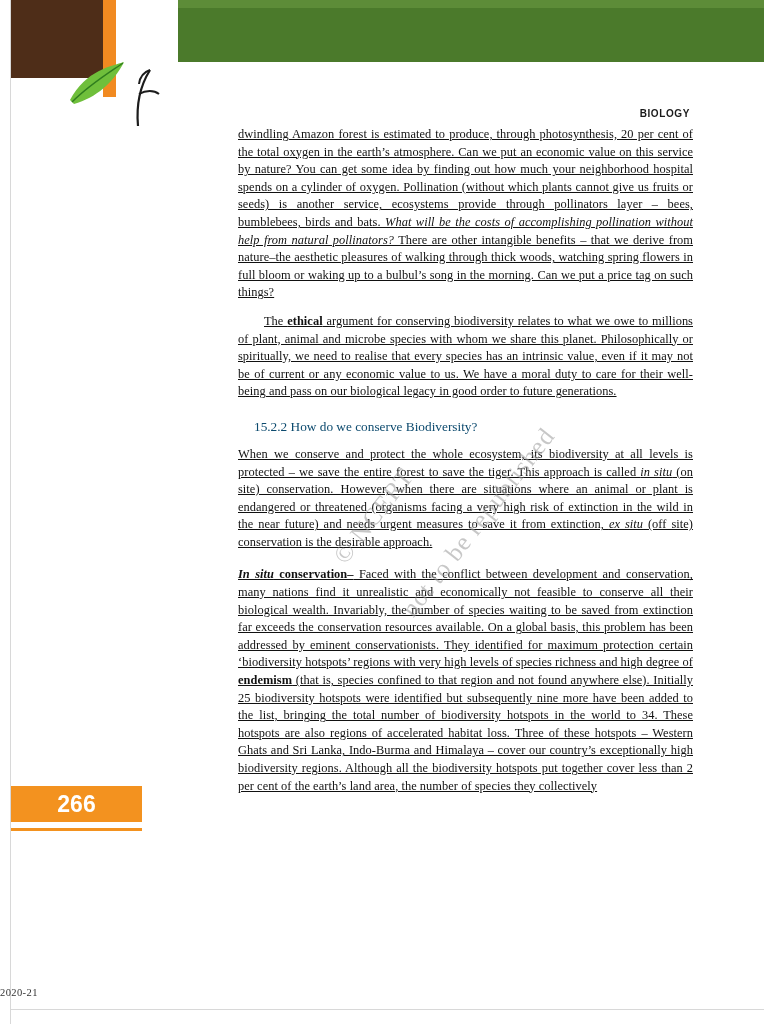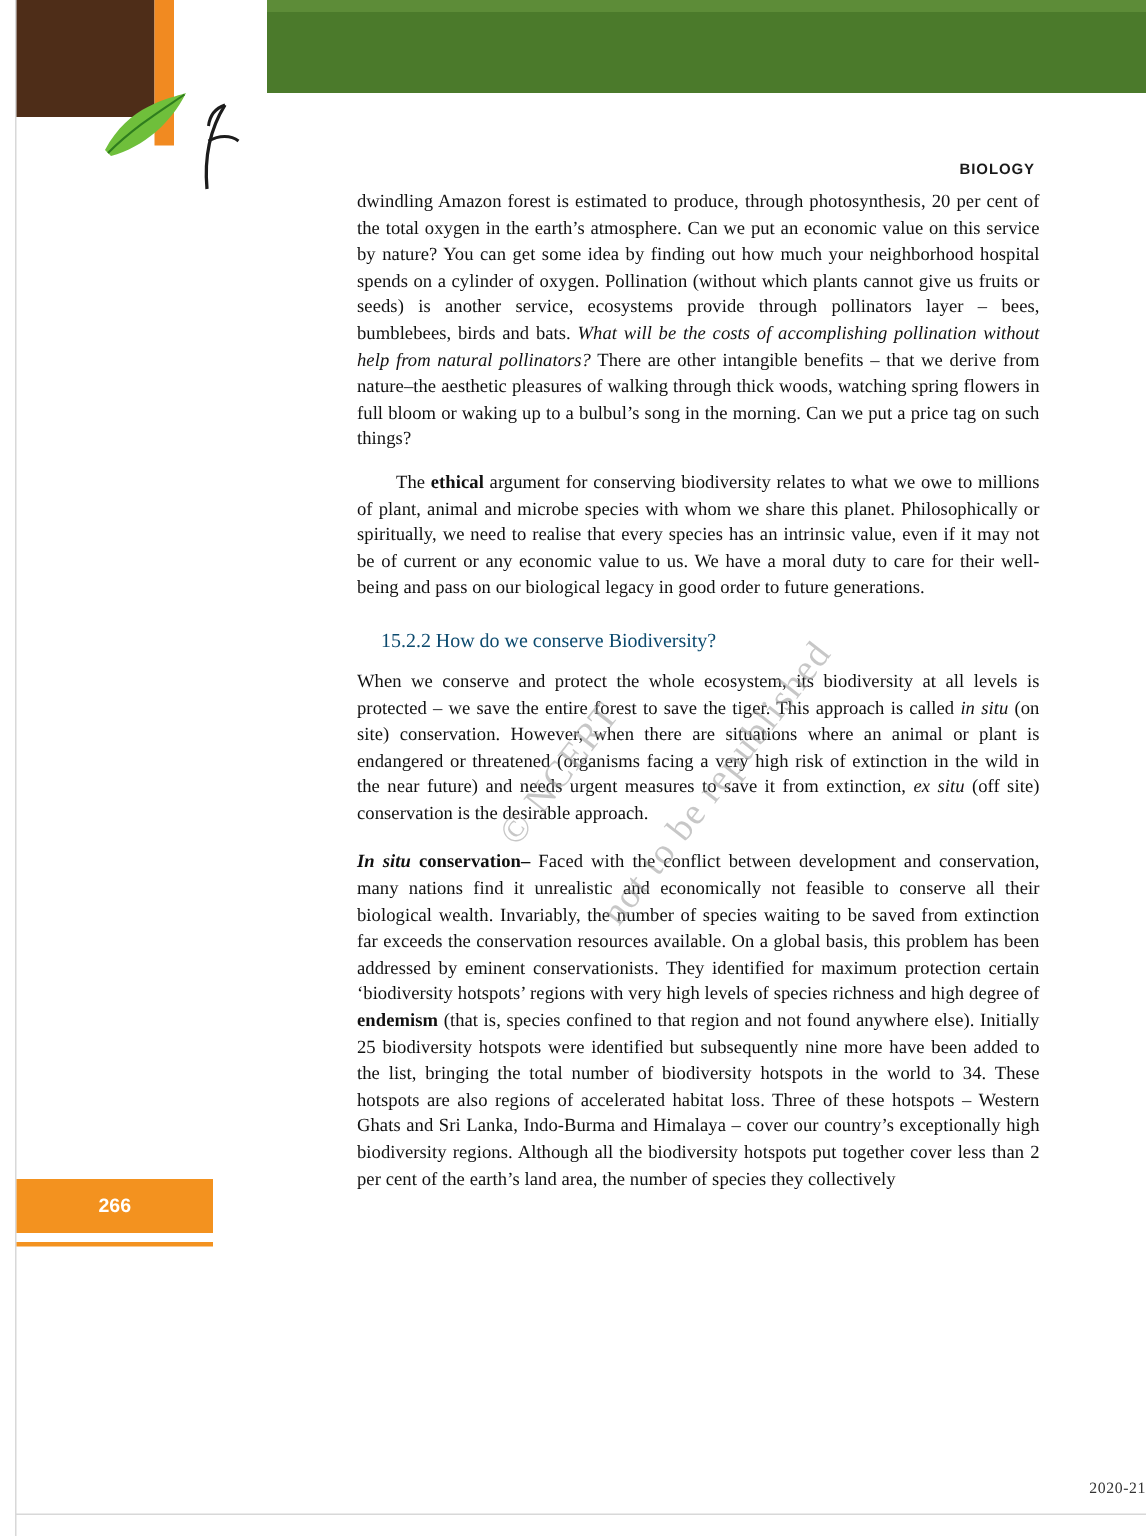--- a/index.html
+++ b/index.html
@@ -110,21 +110,21 @@
     position: absolute;
     left: 11px;
     top: 786px;
     width: 131px;
     height: 36px;
     line-height: 36px;
     text-align: center;
     color: #ffffff;
     font-family: "Liberation Sans", sans-serif;
     font-weight: bold;
-    font-size: 13px;
+    font-size: 23px;
   }
   .page-tab-rule {
     position: absolute;
     left: 11px;
     top: 828px;
     width: 131px;
     height: 3px;
     background: #f3921f;
   }
 
@@ -135,20 +135,21 @@
     top: 126px;
     width: 455px;
   }
   p {
     margin: 0 0 0 0;
     font-size: 12.4px;
     line-height: 17.6px;
     text-align: justify;
     color: #111111;
     letter-spacing: 0.05px;
+    text-decoration: underline;
   }
   p + p { margin-top: 15px; }
   .indent { text-indent: 26px; }
   .gap-before { margin-top: 11px; }
 
   h3.section-head {
     font-family: "Liberation Serif", serif;
     font-size: 13.3px;
     font-weight: normal;
     margin: 18px 0 11px 16px;
@@ -180,21 +181,21 @@
   }
   .wm-1 { left: 28px; top: 122px; }
   .wm-2 { left: 96px; top: 175px; }
 
   
   .footer-year {
     position: absolute;
     left: 0;
     right: 0;
     bottom: 26px;
-    text-align: right;
+    text-align: left;
     font-family: "Liberation Serif", serif;
     font-size: 10.5px;
     color: #333333;
     letter-spacing: 0.4px;
   }
 </style>
 </head>
 <body>
 
 <div class="page">

